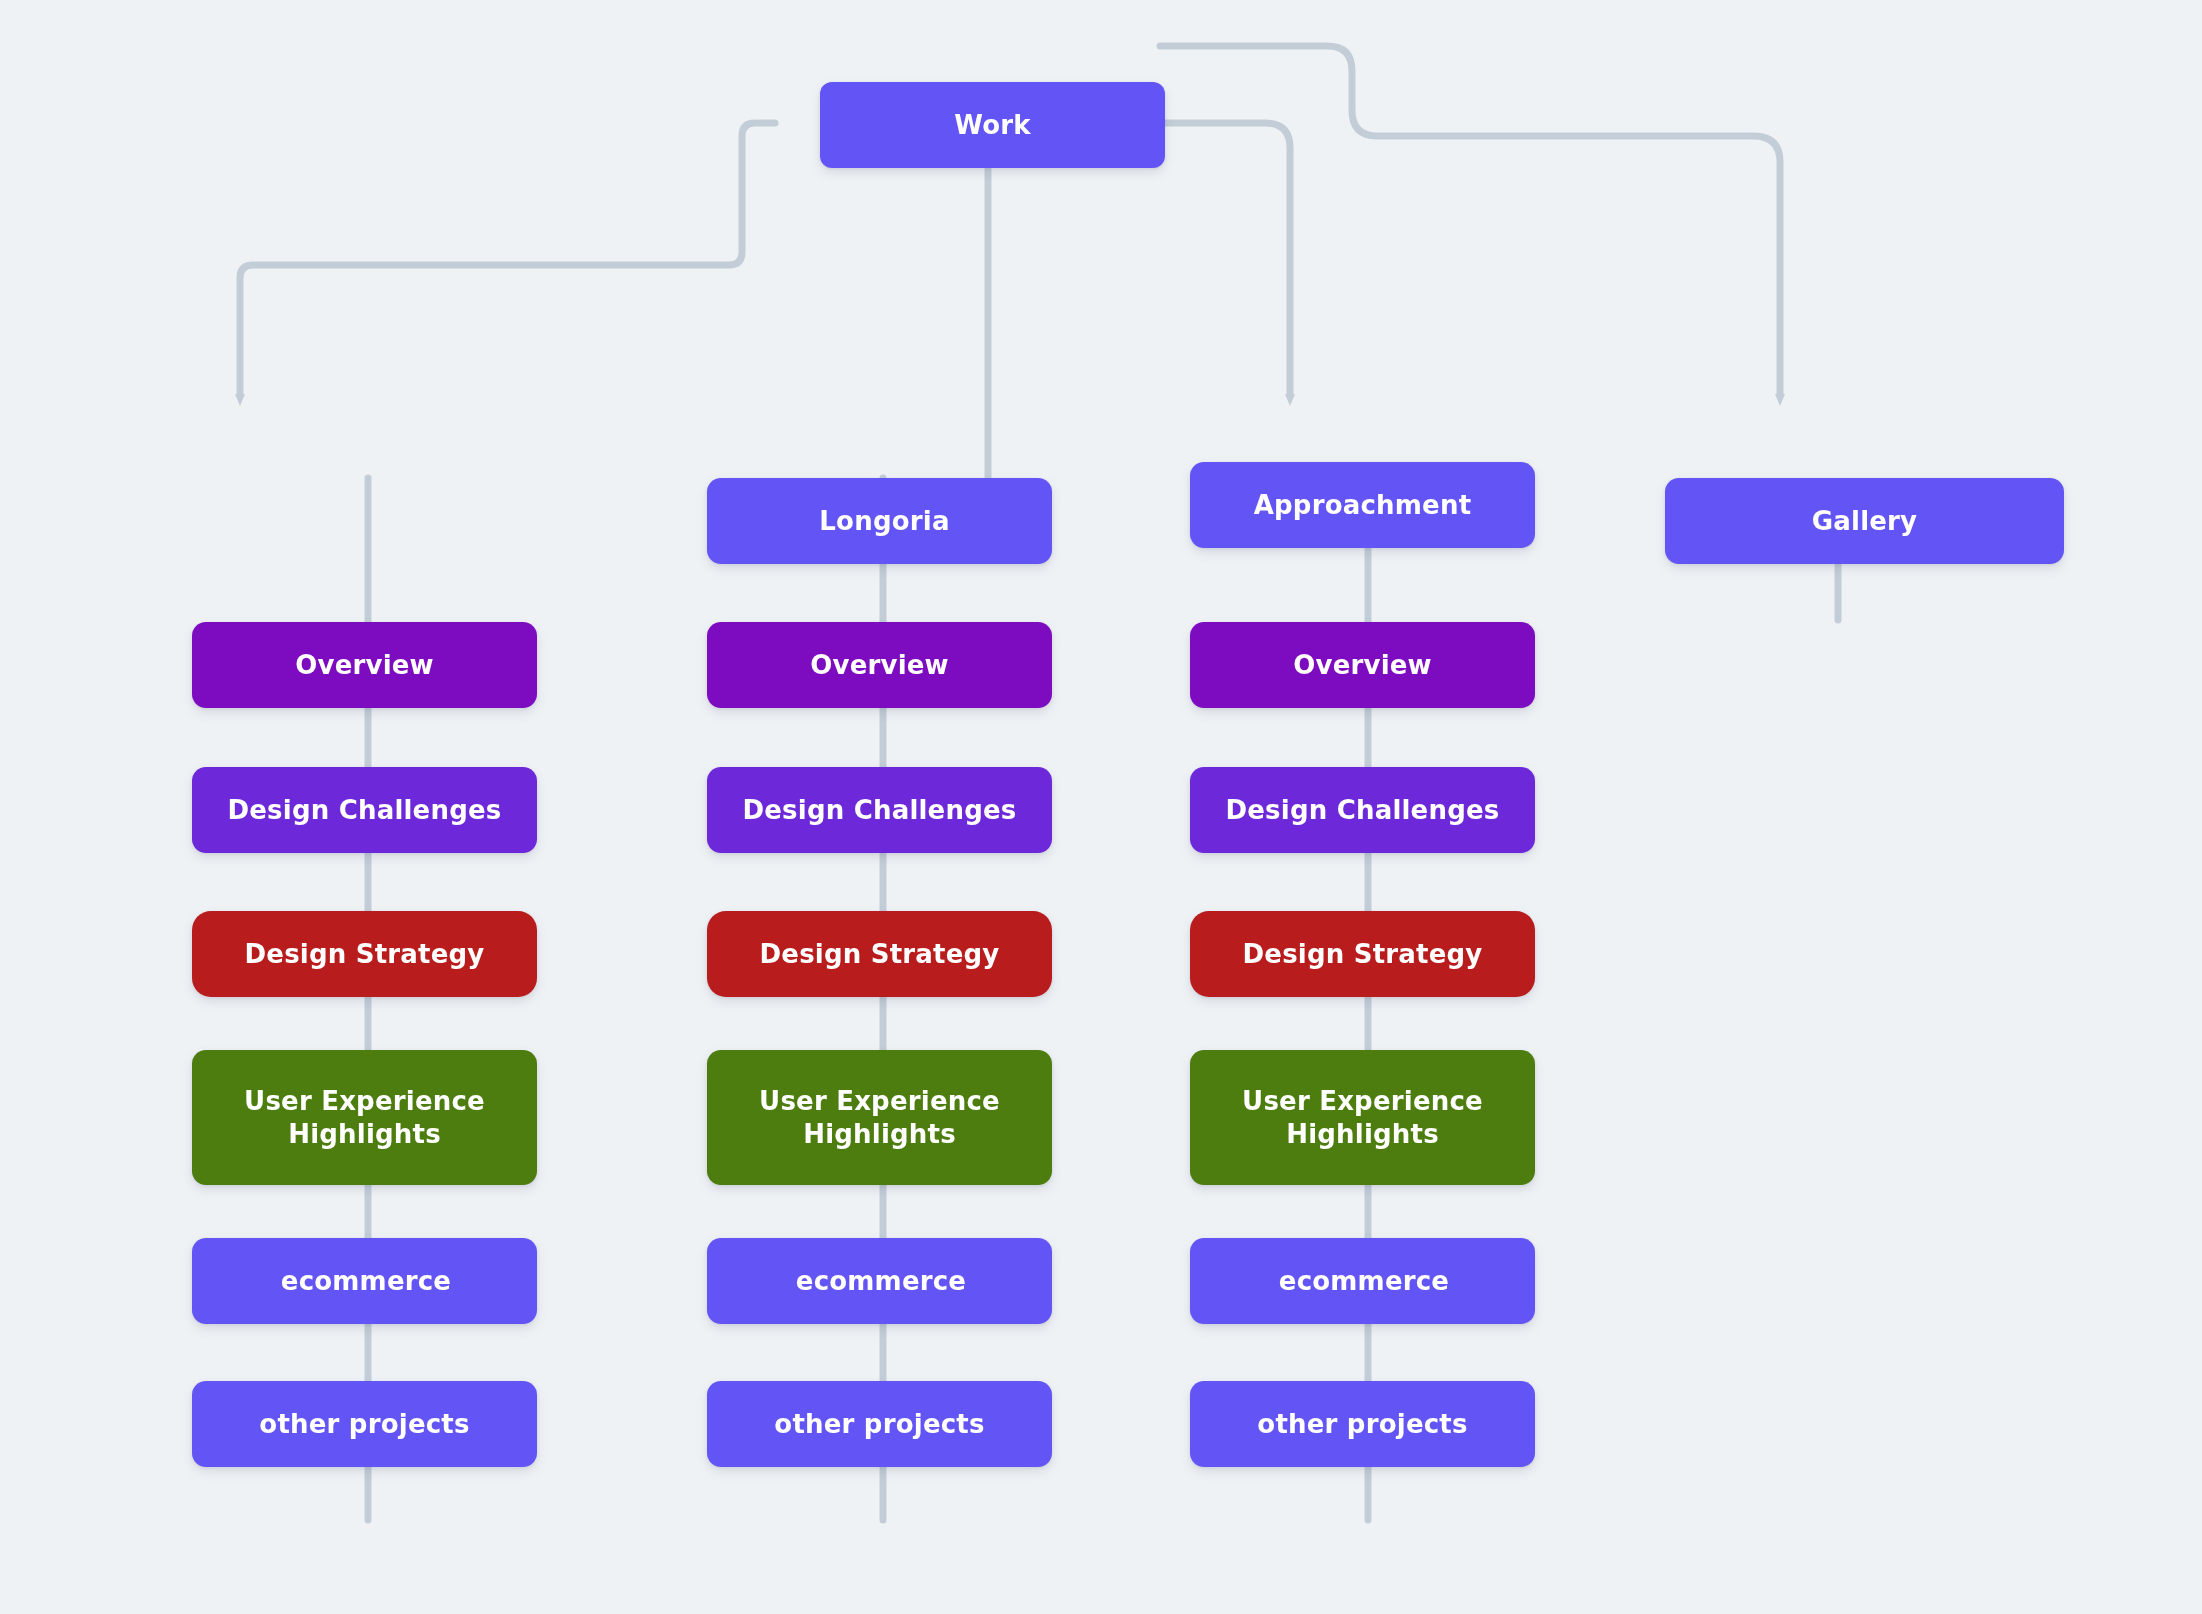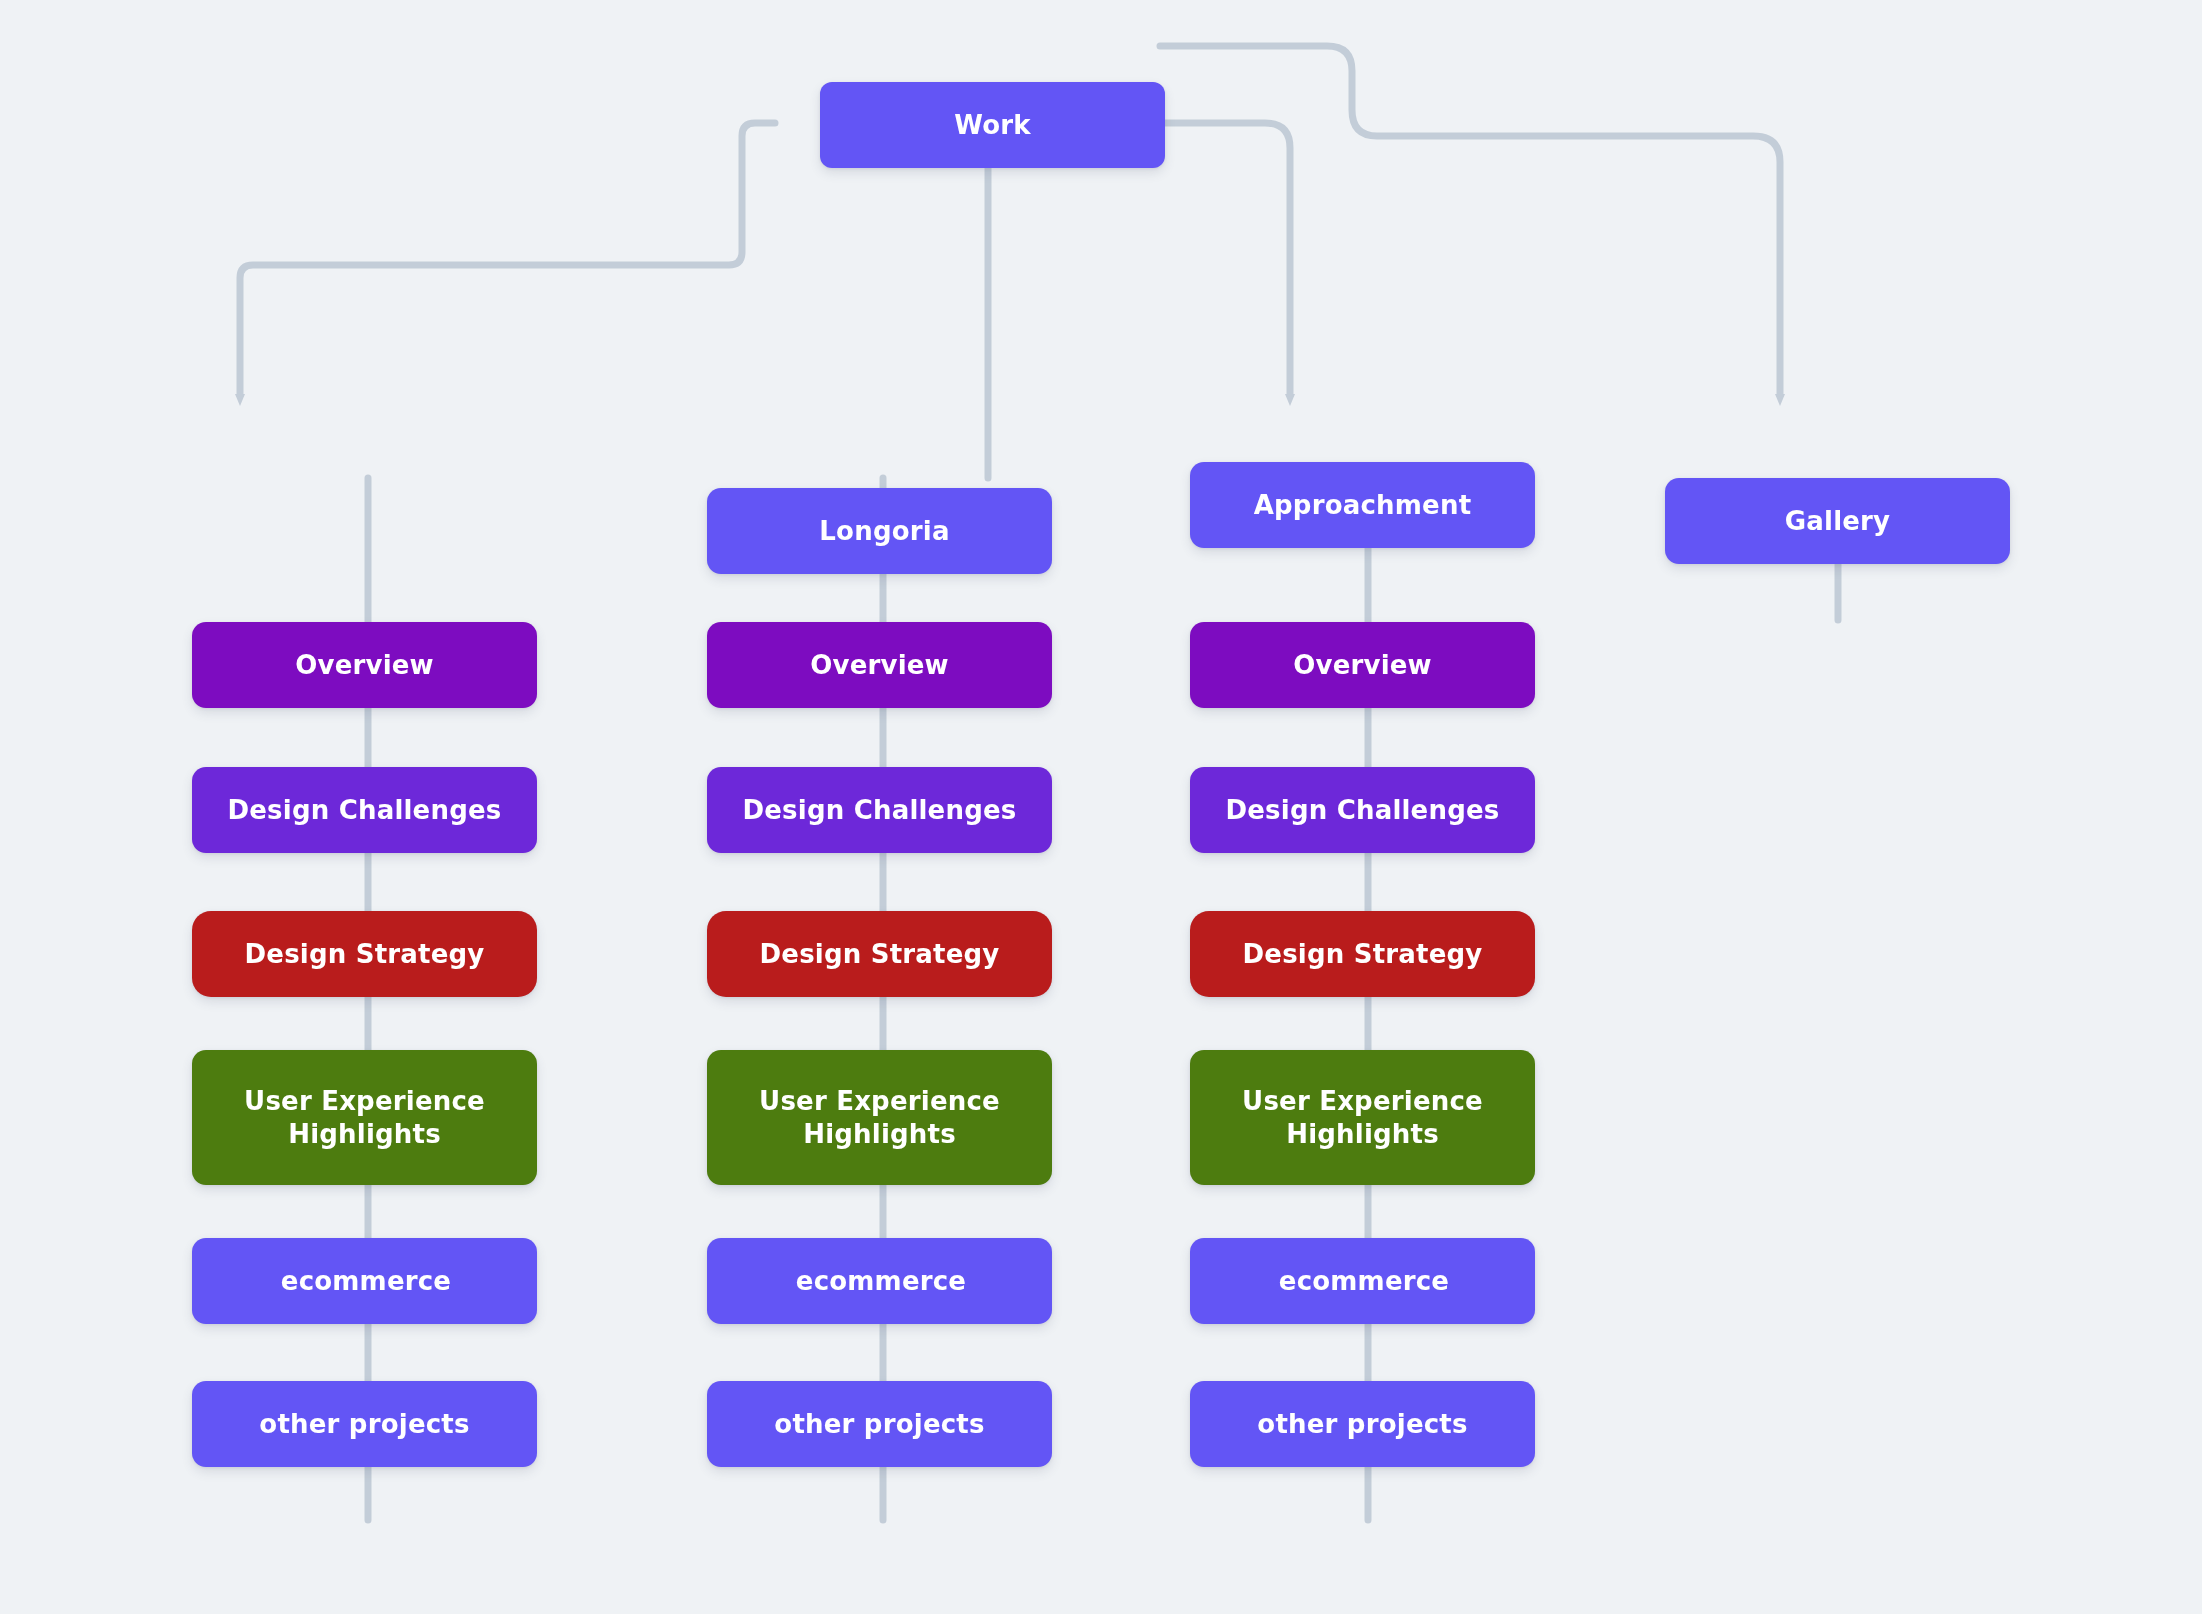--- a/index.html
+++ b/index.html
@@ -93,31 +93,31 @@
 
   <div class="node root" style="left:820px; top:82px; width:345px; height:86px;">Work</div>
 
   <div class="node overview" style="left:192px; top:622px; width:345px; height:86px;">Overview</div>
   <div class="node challenges" style="left:192px; top:767px; width:345px; height:86px;">Design Challenges</div>
   <div class="node strategy" style="left:192px; top:911px; width:345px; height:86px;">Design Strategy</div>
   <div class="node ux" style="left:192px; top:1050px; width:345px; height:135px;">User Experience Highlights</div>
   <div class="node ecommerce" style="left:192px; top:1238px; width:345px; height:86px;">ecommerce</div>
   <div class="node other" style="left:192px; top:1381px; width:345px; height:86px;">other projects</div>
 
-  <div class="node section" style="left:707px; top:488px; width:345px; height:86px;padding-left:24px;">Longoria</div>
+  <div class="node section" style="left:707px; top:478px; width:345px; height:86px;padding-left:24px;">Longoria</div>
   <div class="node overview" style="left:707px; top:622px; width:345px; height:86px;">Overview</div>
   <div class="node challenges" style="left:707px; top:767px; width:345px; height:86px;">Design Challenges</div>
   <div class="node strategy" style="left:707px; top:911px; width:345px; height:86px;">Design Strategy</div>
   <div class="node ux" style="left:707px; top:1050px; width:345px; height:135px;">User Experience Highlights</div>
   <div class="node ecommerce" style="left:707px; top:1238px; width:345px; height:86px;">ecommerce</div>
   <div class="node other" style="left:707px; top:1381px; width:345px; height:86px;">other projects</div>
 
   <div class="node section" style="left:1190px; top:462px; width:345px; height:86px;">Approachment</div>
   <div class="node overview" style="left:1190px; top:622px; width:345px; height:86px;">Overview</div>
   <div class="node challenges" style="left:1190px; top:767px; width:345px; height:86px;">Design Challenges</div>
   <div class="node strategy" style="left:1190px; top:911px; width:345px; height:86px;">Design Strategy</div>
   <div class="node ux" style="left:1190px; top:1050px; width:345px; height:135px;">User Experience Highlights</div>
   <div class="node ecommerce" style="left:1190px; top:1238px; width:345px; height:86px;">ecommerce</div>
   <div class="node other" style="left:1190px; top:1381px; width:345px; height:86px;">other projects</div>
 
-  <div class="node section" style="left:1665px; top:478px; width:345px; height:86px;">Gallery</div>
+  <div class="node section" style="left:1665px; top:478px; width:399px; height:86px;">Gallery</div>
 
 </div>
 
 </body></html>

